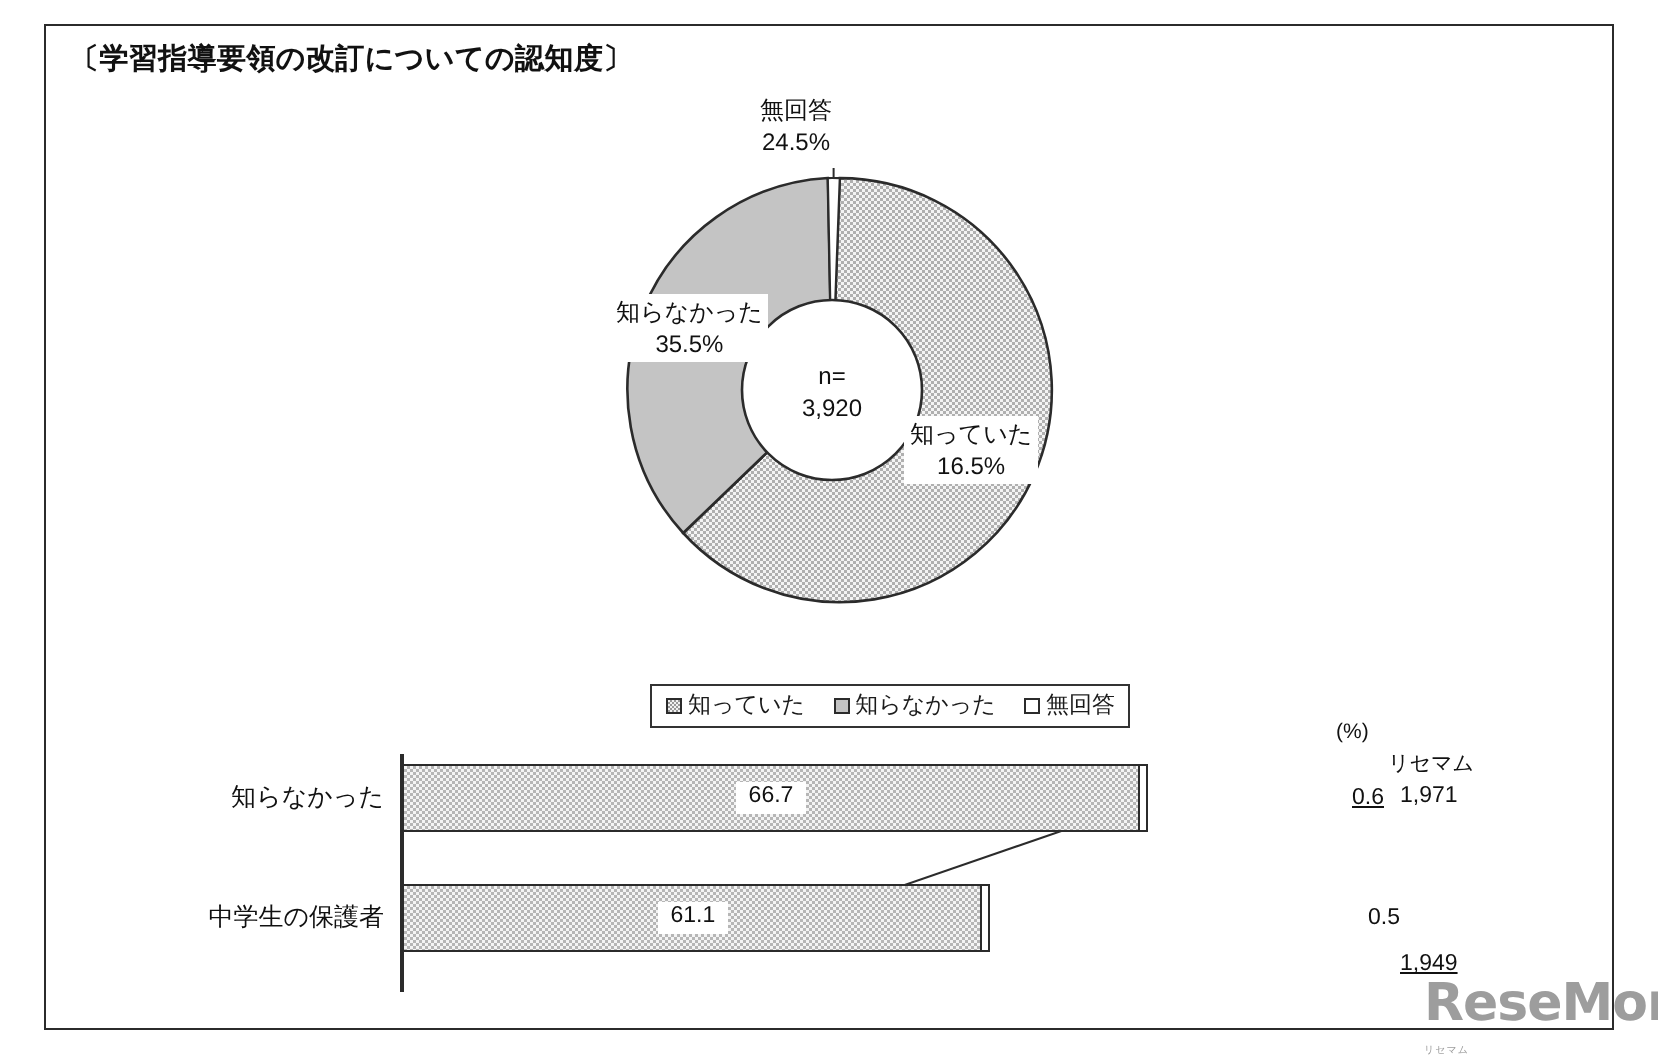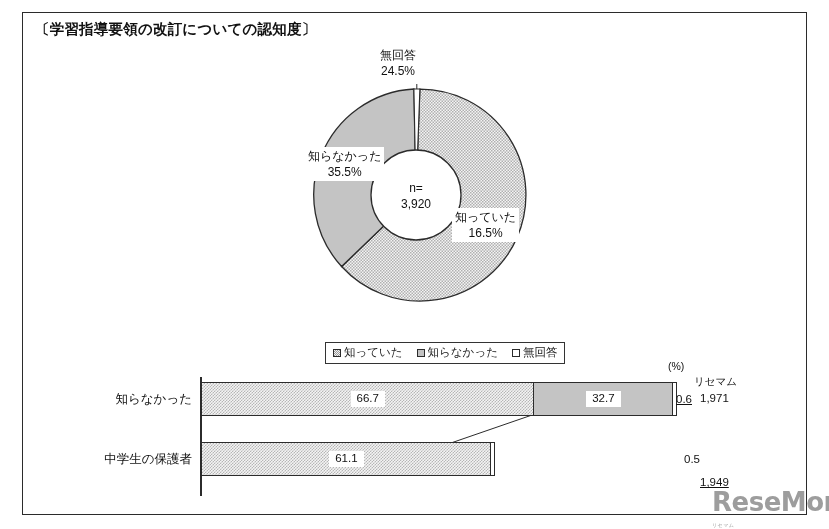--- a/index.html
+++ b/index.html
@@ -332,23 +332,20 @@
   <svg id="connector">
     <line x1="115" y1="0" x2="28" y2="30" stroke="#2b2b2b" stroke-width="1"></line>
   </svg>
 
   <div class="bar-row" id="row-0">
     <div class="bar-label">知らなかった</div>
     <div class="bar-track" style="width:476px;">
       <div class="seg seg-known" style="width:369px;">
         <span class="seg-value">66.7</span>
       </div>
-      <div class="seg seg-unknown" style="width:155.6px;">
-        <span class="seg-value">32.7</span>
-      </div>
       <div class="seg seg-na" style="width:5px;"></div>
     </div>
     <div class="seg-value-out" style="left:475px;text-decoration:underline;">0.6</div>
   </div>
 
   <div class="bar-row" id="row-1">
     <div class="bar-label">中学生の保護者</div>
     <div class="bar-track" style="width:476px;">
       <div class="seg seg-known" style="width:290.8px;">
         <span class="seg-value">61.1</span>

